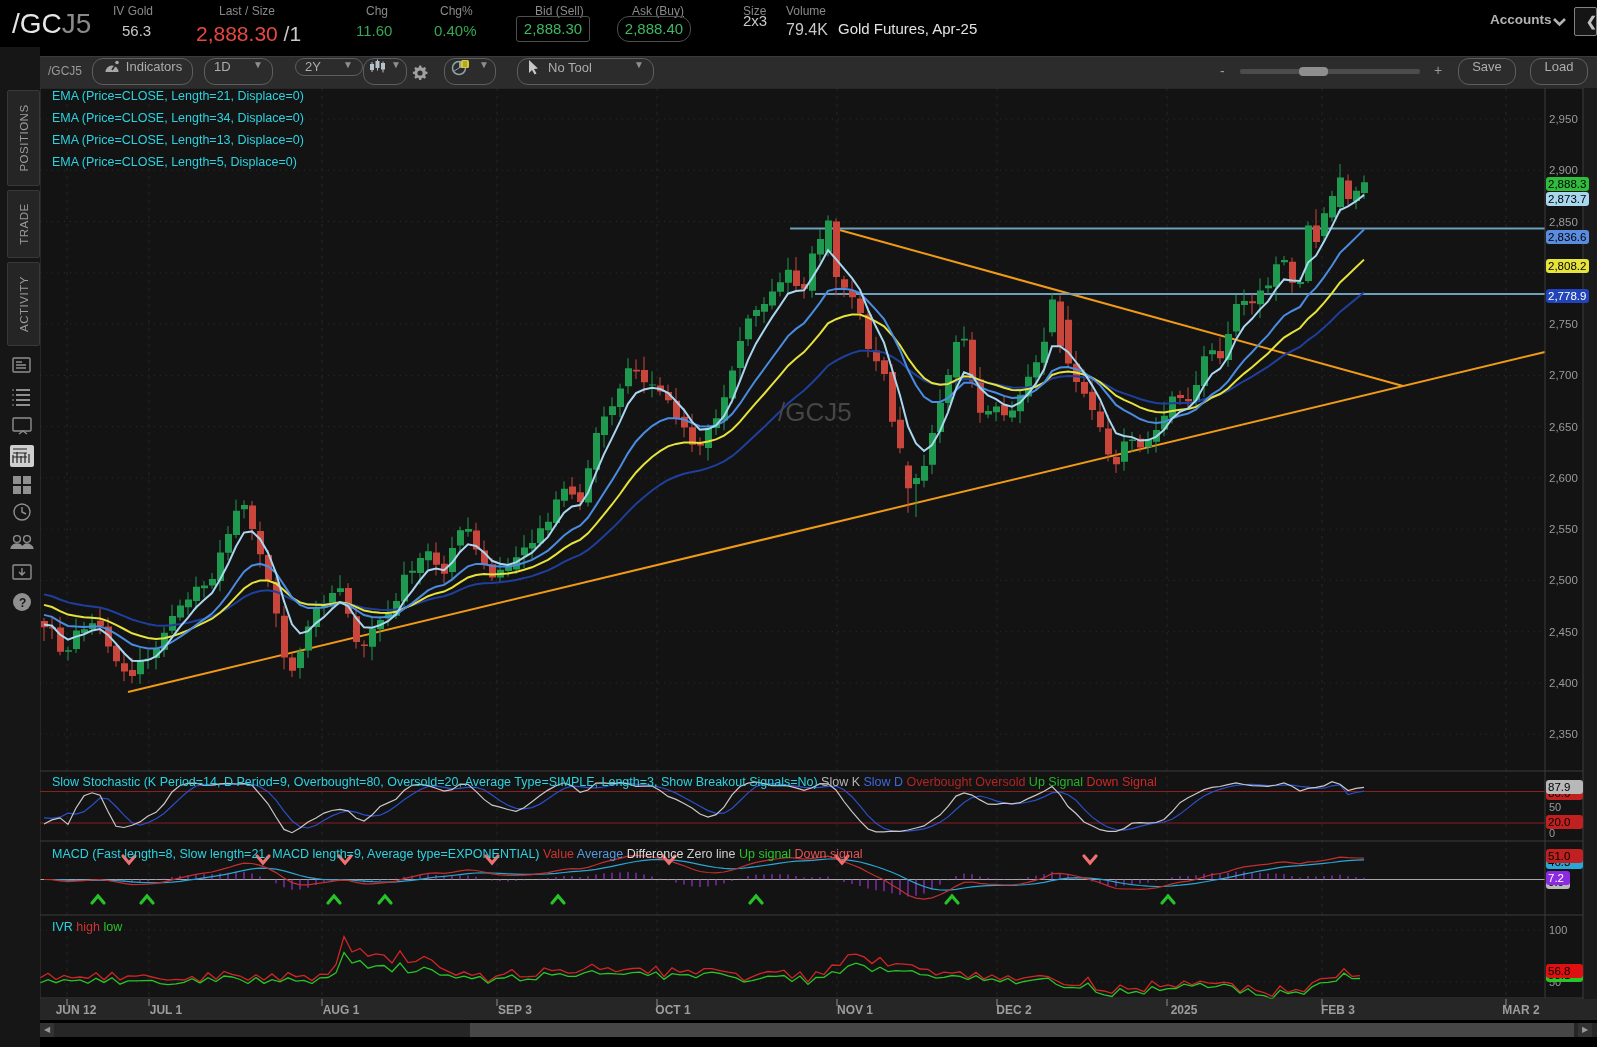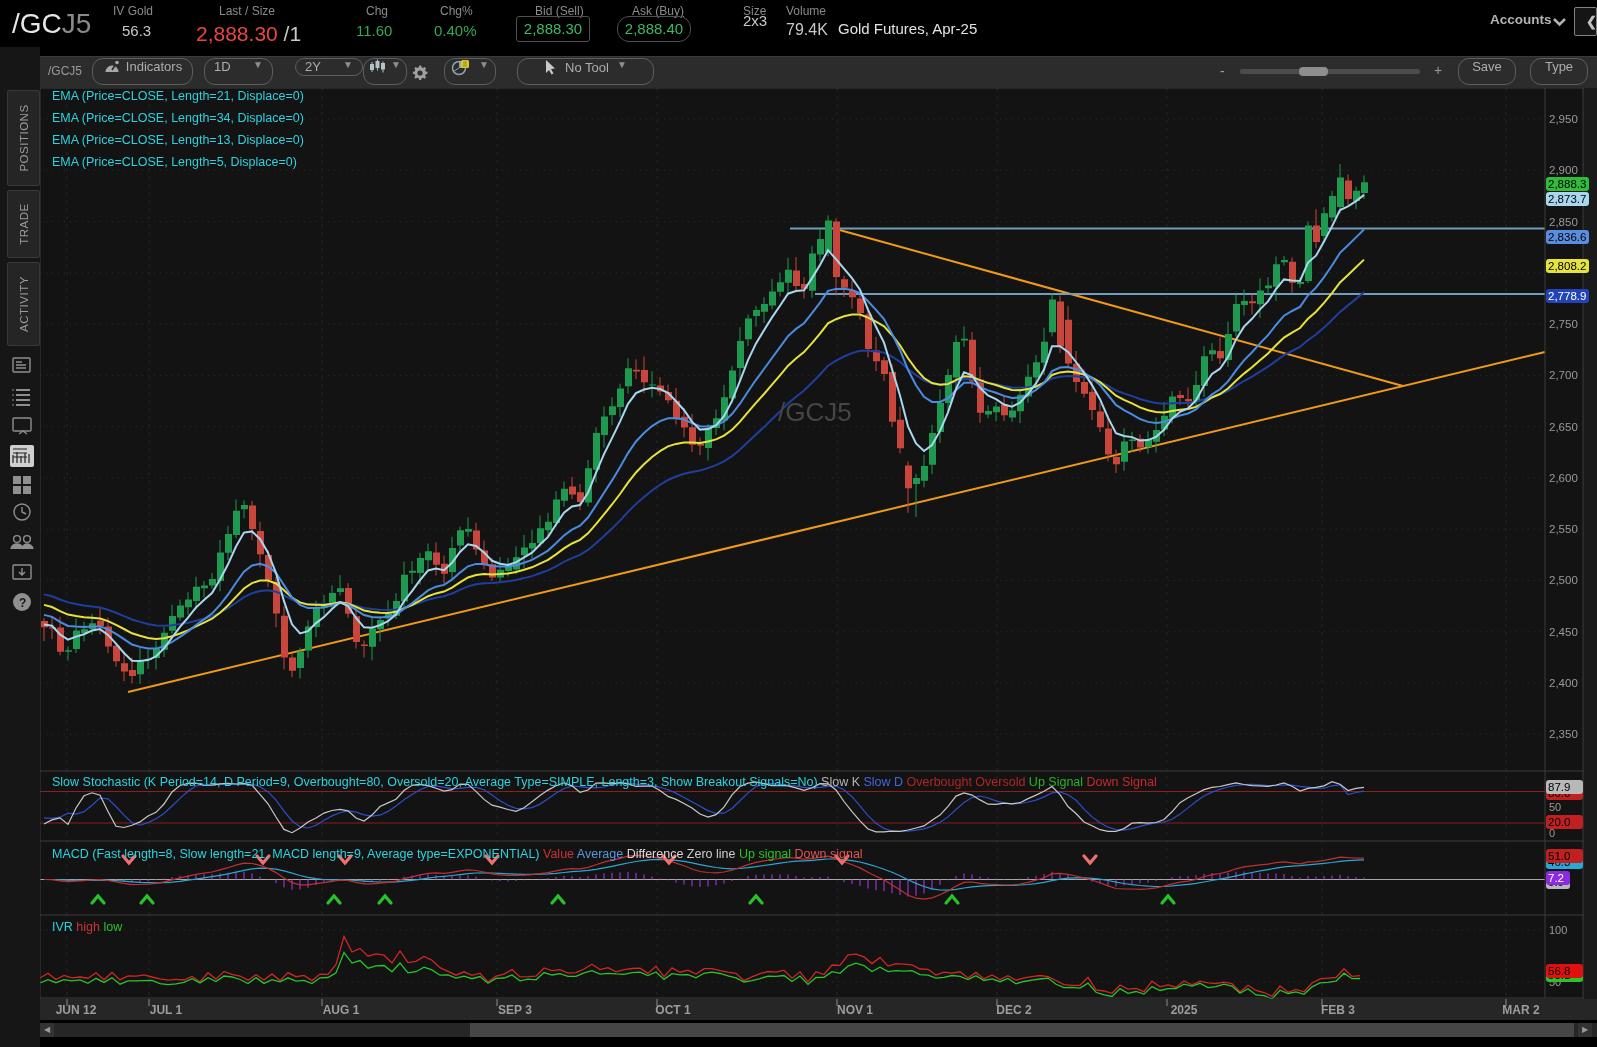--- a/index.html
+++ b/index.html
@@ -70,32 +70,32 @@
 <div class="btn" style="left:444px;top:58px;width:52px;height:27px;justify-content:space-between;padding:0 6px">
     <svg width="19" height="17" viewBox="0 0 19 17">
       <circle cx="8" cy="9" r="6.5" fill="none" stroke="#8fa3ad" stroke-width="1.5"></circle>
       <path d="M8 2.5a6.5 6.5 0 0 1 6.5 6.5h-6.5z" fill="#8fa3ad"></path>
       <path d="M8 9l-5.5 3.5" stroke="#8fa3ad"></path>
       <rect x="10" y="1" width="8" height="8" rx="1.5" fill="#d8c832"></rect>
       <path d="M12 3h4M12 5h4M12 7h4" stroke="#8a7d1e" stroke-width="0.9"></path>
     </svg>
     <span style="font-size:10px;color:#8f8f8f">▼</span>
   </div>
-<div class="btn" style="left:517px;top:58px;width:137px;height:27px;justify-content:space-between;padding:0 26px">
+<div class="btn" style="left:517px;top:58px;width:137px;height:27px;justify-content:space-between;padding:0 9px">
     <span style="display:flex;align-items:center"><svg width="13" height="16" viewBox="0 0 13 16" style="margin-right:8px">
         <path d="M2 1l9 8.5-4 .5 2.5 4.5-2 1-2.5-4.5-3 3z" fill="#c8c8c8"></path>
       </svg>No Tool</span>
     <span style="font-size:10px;color:#8f8f8f">▼</span>
   </div>
 <div class="abs" style="left:1220px;top:63px;color:#9a9a9a;font-size:14px">-</div>
 <div class="abs" style="left:1240px;top:69px;width:180px;height:5px;background:#4c4c4c;border-radius:2px"></div>
 <div class="abs" style="left:1299px;top:67px;width:29px;height:9px;background:#8e8e8e;border-radius:4px"></div>
 <div class="abs" style="left:1434px;top:62px;color:#9a9a9a;font-size:14px">+</div>
 <div class="btn" style="left:1458px;top:58px;width:58px;height:27px">Save</div>
-<div class="btn" style="left:1530px;top:58px;width:58px;height:27px">Type</div>
+<div class="btn" style="left:1530px;top:58px;width:58px;height:27px">Load</div>
 
 <div class="abs" style="left:0;top:47px;width:40px;height:1000px;background:#161616"></div>
 <div class="tab" style="top:90px;height:96px">
     <span>POSITIONS</span>
   </div>
 <div class="tab" style="top:190px;height:68px">
     <span>TRADE</span>
   </div>
 <div class="tab" style="top:262px;height:84px">
     <span>ACTIVITY</span>

